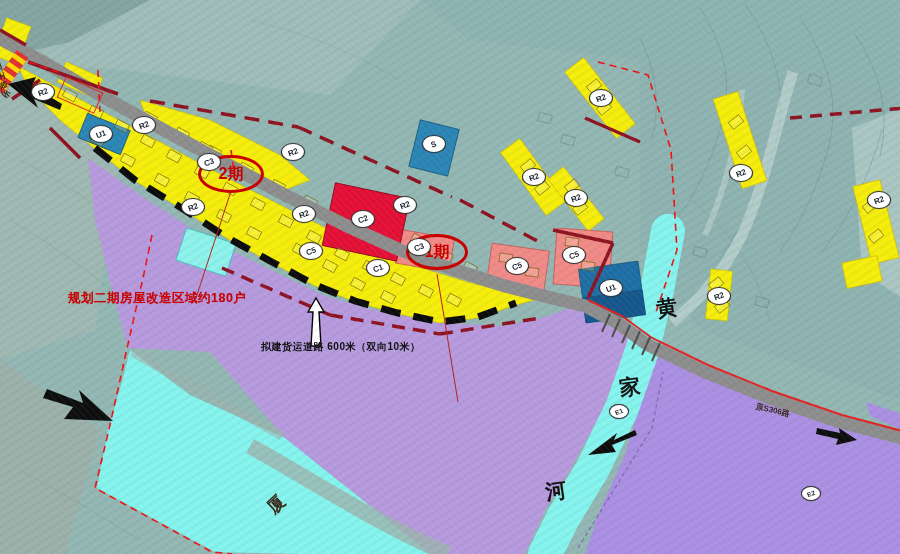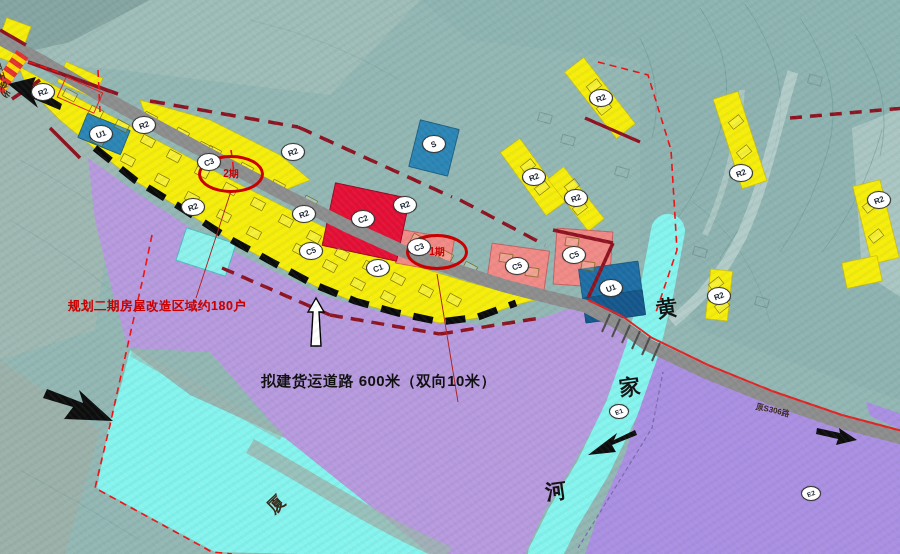--- a/index.html
+++ b/index.html
@@ -21,24 +21,24 @@
     box-shadow:0 0 1px rgba(0,0,0,.5);
   }
   .bubble span{font-size:8px;font-weight:bold;color:#1c2430;transform:rotate(-20deg);letter-spacing:0;}
   .bubble.small{width:18px;height:13px;}
   .bubble.small span{font-size:6.5px;}
   .phase-ellipse{
     position:absolute;border:3px solid #c80000;border-radius:50%;
     display:flex;align-items:center;justify-content:center;
     transform:translate(-50%,-50%);background:transparent;
   }
-  .phase-ellipse .txt{font-size:10px;font-weight:bold;color:#c80000;}
+  .phase-ellipse .txt{font-size:16px;font-weight:bold;color:#c80000;}
   .note{position:absolute;font-weight:bold;white-space:nowrap;letter-spacing:.5px;}
   .note.red{font-size:12.5px;color:#cc0505;text-shadow:0 0 1px rgba(120,0,0,.25);}
-  .note.black{font-size:15px;color:#101010;margin-top:32px;}
+  .note.black{font-size:10px;color:#101010;}
   .river-char{
     position:absolute;font-size:21px;font-weight:bold;color:#141414;
     transform:translate(-50%,-50%) rotate(-8deg);
   }
   .edge-label{position:absolute;font-weight:bold;color:#3a2a1a;transform-origin:left top;white-space:nowrap;}
 </style>
 </head>
 <body>
 
 <div class="stage" id="stage">
@@ -300,21 +300,21 @@
 
 <div class="noise"></div>
 
 <div class="phase-ellipse" style="width: 60px; height: 32px; left: 231px; top: 174px;">
   <span class="txt">2期</span>
 </div>
 <div class="phase-ellipse" style="width: 56px; height: 30px; left: 437px; top: 252px;">
   <span class="txt">1期</span>
 </div>
 
-<div class="note red" style="left: 68px; top: 298px; color: rgb(204, 0, 0);">规划二期房屋改造区域约180户</div>
+<div class="note red" style="left: 68px; top: 290px; color: rgb(204, 0, 0);">规划二期房屋改造区域约180户</div>
 <div class="note black" style="left: 261px; top: 340px; color: rgb(17, 17, 17);">拟建货运道路 600米（双向10米）</div>
 
 <div class="bubble" style="left: 31px; top: 83px;">
       <span>R2</span>
     </div>
     <div class="bubble" style="left: 89px; top: 125px;">
       <span>U1</span>
     </div>
     <div class="bubble" style="left: 132px; top: 116px;">
       <span>R2</span>

